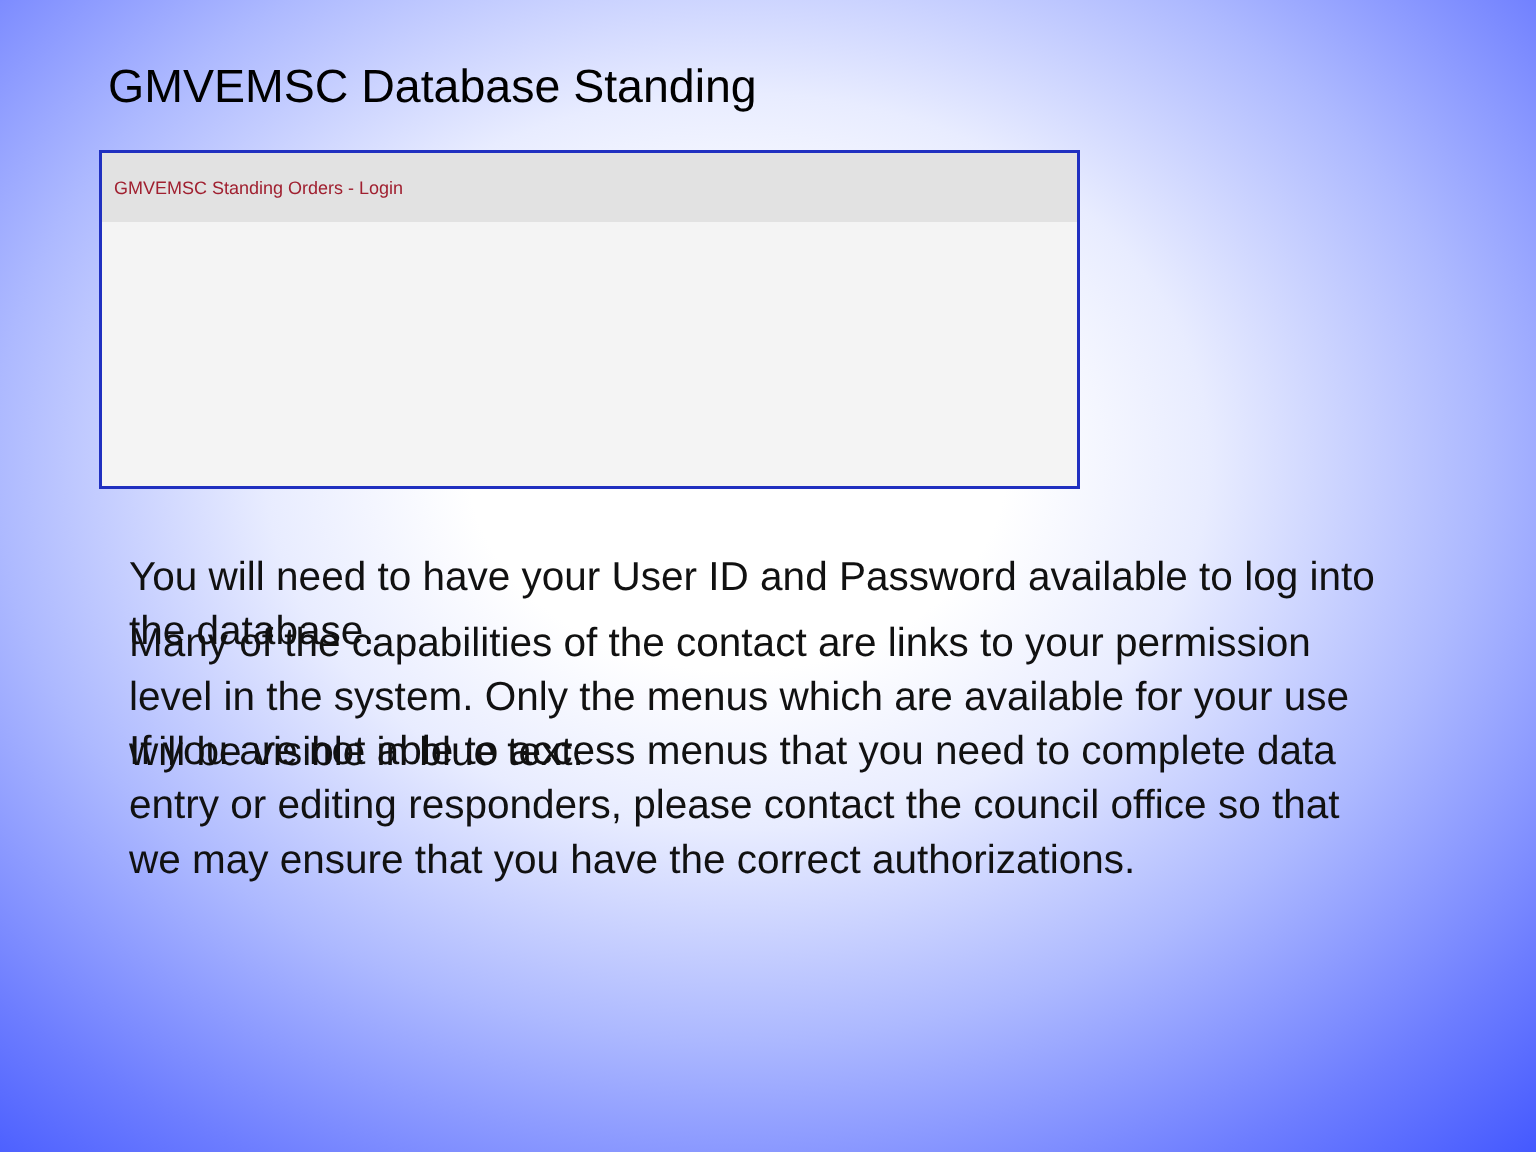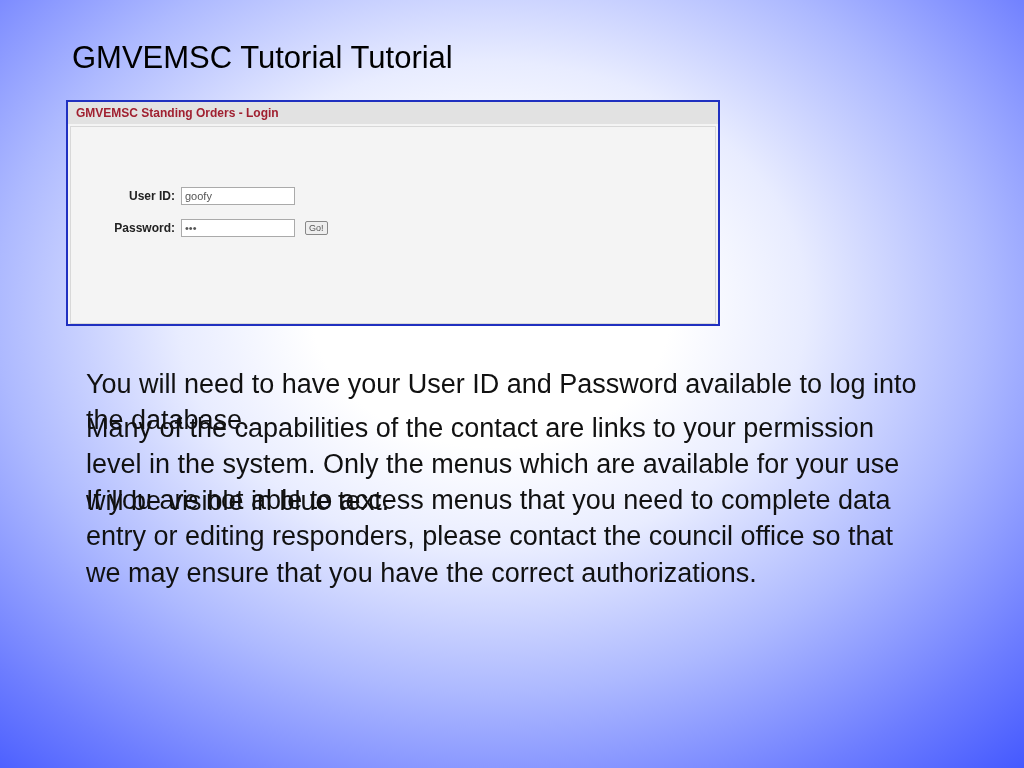--- a/index.html
+++ b/index.html
@@ -27,23 +27,23 @@
       position: absolute;
       top: 100px;
       left: 66px;
       width: 654px;
       height: 226px;
       border: 2px solid #2030c0;
       background: #f4f4f4;
     }
     .login-header {
       background: #e2e2e2;
-      padding: 4px 8px;
+      padding: 16px 8px;
       font-size: 12px;
-      font-weight: bold;
+      font-weight: normal;
       color: #a02030;
     }
     .login-body {
       background: #f4f4f4;
       border: 1px solid #d8d8d8;
       margin: 2px;
       height: 198px;
       padding-top: 60px;
       padding-left: 30px;
     }
@@ -87,32 +87,21 @@
       color: #111;
       line-height: 1.35;
     }
     .p1 { top: 366px; }
     .p2 { top: 410px; }
     .p3 { top: 482px; }
   </style>
 </head>
 <body>
 
-<h1 class="slide-title">GMVEMSC Tutorial Tutorial</h1>
+<h1 class="slide-title">GMVEMSC Database Standing</h1>
 
 <div class="login-panel">
   <div class="login-header">GMVEMSC Standing Orders - Login</div>
-  <div class="login-body">
-    <div class="form-row">
-      <label class="form-label">User ID:</label>
-      <input class="form-input" type="text" value="goofy" style="">
-    </div>
-    <div class="form-row">
-      <label class="form-label">Password:</label>
-      <input class="form-input" type="text" value="•••" style="">
-      <button class="go-button">Go!</button>
-    </div>
-  </div>
 </div>
 
 <p class="body-text p1">You will need to have your User ID and Password available to log into the database.</p>
 <p class="body-text p2">Many of the capabilities of the contact are links to your permission level in the system. Only the menus which are available for your use will be visible in blue text.</p>
 <p class="body-text p3">If you are not able to access menus that you need to complete data entry or editing responders, please contact the council office so that we may ensure that you have the correct authorizations.</p>
 
 </body></html>

